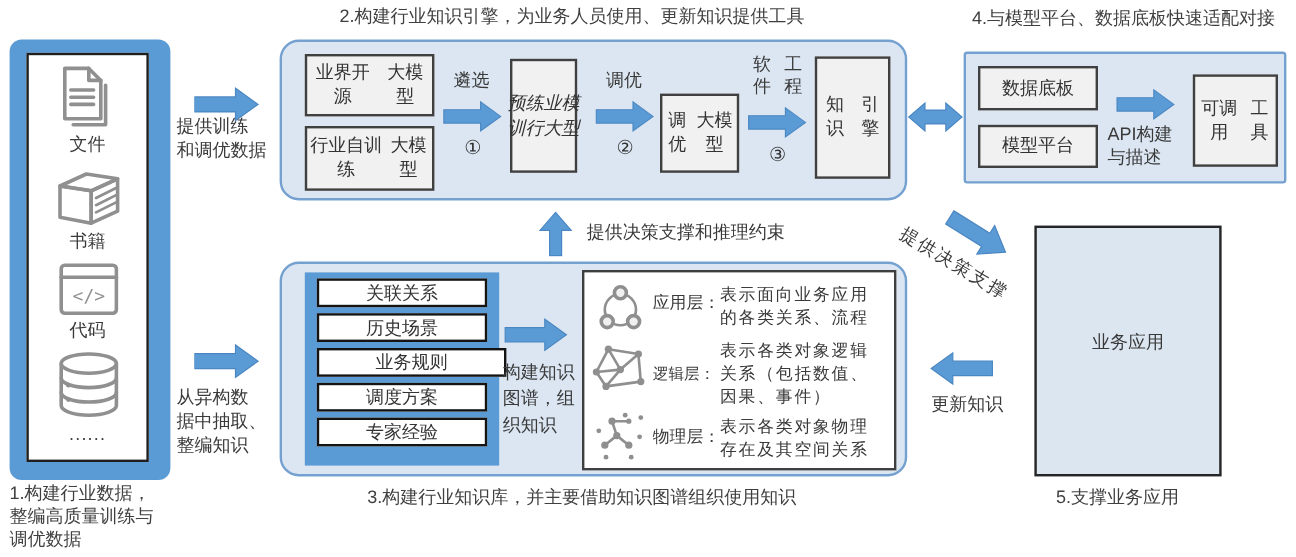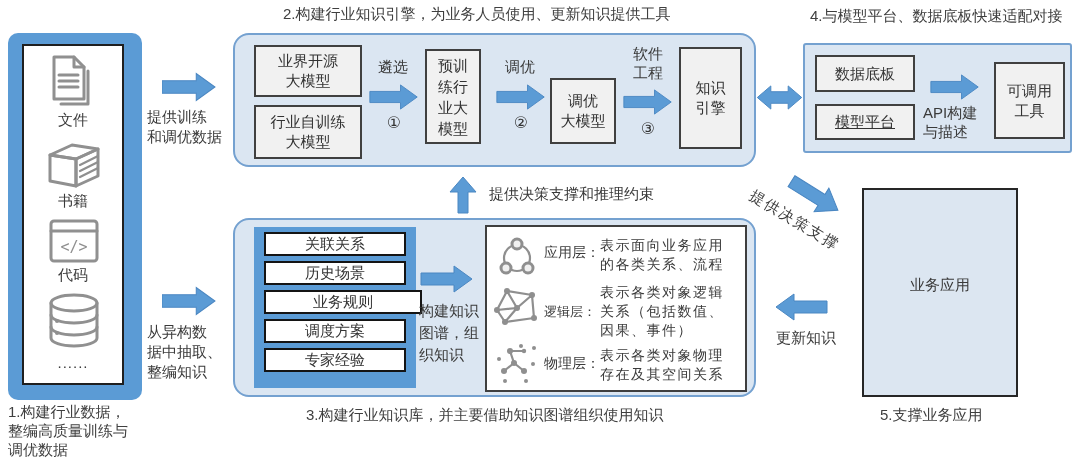--- a/index.html
+++ b/index.html
@@ -1,20 +1,20 @@
 <!DOCTYPE html>
 <html><head>
 <meta charset="utf-8">
 <style>
   html,body{margin:0;padding:0;background:#fff;}
   #canvas{position:relative;width:1080px;height:464px;background:#fff;overflow:hidden;
           font-family:"Liberation Sans","DejaVu Sans",sans-serif;font-size:15px;color:#3a3a3a;}
   .abs{position:absolute;}
   .center{display:flex;align-items:center;justify-content:center;text-align:center;}
-  .col{display:flex;flex-direction:column;align-items:center;justify-content:center;text-align:center;}
+  .col{display:flex;align-items:center;justify-content:center;text-align:center;}
   .roundbox{background:#dbe6f2;border:2px solid #74a1d0;border-radius:16px;box-sizing:border-box;}
   .graybox{background:#f1f1f1;border:2px solid #404040;box-sizing:border-box;color:#333;line-height:20px;}
   .whitebox{background:#fff;border:2px solid #141414;box-sizing:border-box;color:#333;}
   .cap{color:#3f3f3f;line-height:19px;}
   .num{font-size:16px;color:#333;}
   .lbl{line-height:20px;color:#3a3a3a;}
   svg{display:block;}
   .arrow{fill:#5b9bd5;stroke:#4b87c2;stroke-width:1;}
   .ic{stroke:#909090;fill:none;stroke-width:3;stroke-linejoin:round;stroke-linecap:round;}
   .icthin{stroke:#8f8f8f;fill:none;stroke-width:2.2;stroke-linejoin:round;stroke-linecap:round;}
@@ -70,21 +70,21 @@
         <circle class="icdot" cx="10" cy="29" r="2"></circle>
         <circle class="icdot" cx="10" cy="41" r="2"></circle>
       </svg>
       <div class="abs center" style="left:0;top:308px;width:100%;letter-spacing:1px;">......</div>
     </div>
   </div>
 
   <svg class="abs" style="left:162px;top:70px;" width="54" height="34" viewBox="0 0 52 28">
     <polygon class="arrow" points="0,8 33,8 33,1 51,14 33,27 33,20 0,20"></polygon>
   </svg>
-  <div class="abs lbl" style="left:147px;top:107px;">
+  <div class="abs lbl" style="left:147px;top:96px;">
     <div>提供训练</div>
     <div>和调优数据</div>
   </div>
 
   <svg class="abs" style="left:162px;top:284px;" width="54" height="34" viewBox="0 0 52 28">
     <polygon class="arrow" points="0,8 33,8 33,1 51,14 33,27 33,20 0,20"></polygon>
   </svg>
   <div class="abs lbl" style="left:147px;top:322px;">
     <div>从异构数</div>
     <div>据中抽取、</div>
@@ -98,21 +98,21 @@
     </div>
     <div class="abs graybox col" style="left:19px;top:70px;width:108px;height:54px;">
       <div>行业自训练</div>
       <div>大模型</div>
     </div>
     <div class="abs center" style="left:132px;top:23px;width:52px;">遴选</div>
     <svg class="abs" style="left:134px;top:49px;" width="50" height="26" viewBox="0 0 52 28">
       <polygon class="arrow" points="0,8 33,8 33,1 51,14 33,27 33,20 0,20"></polygon>
     </svg>
     <div class="abs center num" style="left:134px;top:78px;width:50px;">①</div>
-    <div class="abs graybox col" style="left:190px;top:14px;width:56px;height:95px;line-height:21px;">
+    <div class="abs graybox col" style="left:190px;top:14px;width:56px;height:95px;line-height:21px;font-style:italic;">
       <div>预训</div>
       <div>练行</div>
       <div>业大</div>
       <div>模型</div>
     </div>
     <div class="abs center" style="left:259px;top:23px;width:52px;">调优</div>
     <svg class="abs" style="left:261px;top:49px;" width="50" height="26" viewBox="0 0 52 28">
       <polygon class="arrow" points="0,8 33,8 33,1 51,14 33,27 33,20 0,20"></polygon>
     </svg>
     <div class="abs center num" style="left:261px;top:78px;width:50px;">②</div>
@@ -133,21 +133,21 @@
       <div>引擎</div>
     </div>
   </div>
 
   <svg class="abs" style="left:756px;top:84px;" width="47" height="27" viewBox="0 0 48 28">
     <polygon class="arrow" points="1,14 15,2 15,8 33,8 33,2 47,14 33,26 33,20 15,20 15,26"></polygon>
   </svg>
 
   <div class="abs roundbox" style="left:803px;top:43px;width:269px;height:110px;border-radius:3px;">
     <div class="abs graybox center" style="left:10px;top:10px;width:100px;height:37px;">数据底板</div>
-    <div class="abs graybox center" style="left:10px;top:59px;width:100px;height:36px;text-decoration:underline;">模型平台</div>
+    <div class="abs graybox center" style="left:10px;top:59px;width:100px;height:36px;">模型平台</div>
     <svg class="abs" style="left:125px;top:29px;" width="50" height="26" viewBox="0 0 52 28">
       <polygon class="arrow" points="0,8 33,8 33,1 51,14 33,27 33,20 0,20"></polygon>
     </svg>
     <div class="abs lbl" style="left:118px;top:58px;line-height:19px;">
       <div>API构建</div>
       <div>与描述</div>
     </div>
     <div class="abs graybox col" style="left:189px;top:17px;width:71px;height:77px;">
       <div>可调用</div>
       <div>工具</div>

